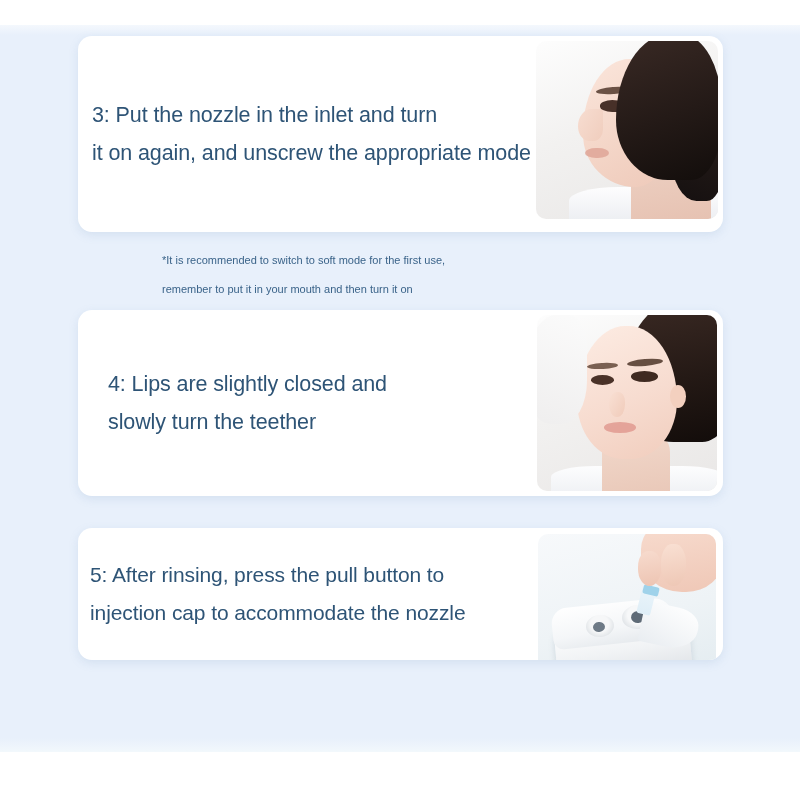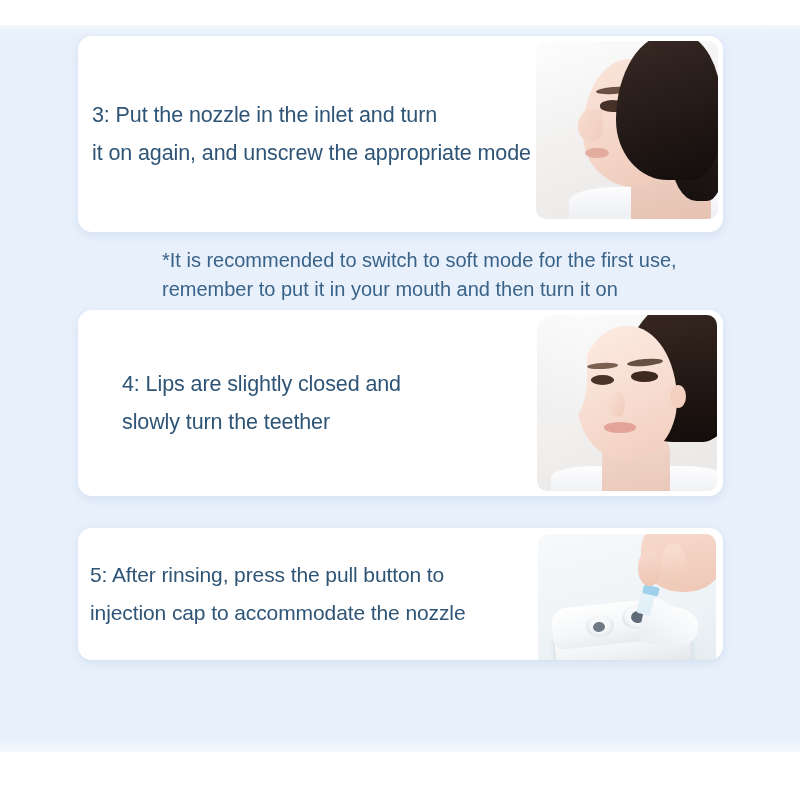--- a/index.html
+++ b/index.html
@@ -66,21 +66,21 @@
     top: 0;
     width: 460px;
     height: 100%;
     display: flex;
     flex-direction: column;
     justify-content: center;
     box-sizing: border-box;
     padding-left: 12px;
   }
   .card.c1 .card-text { padding-left: 14px; }
-  .card.c2 .card-text { padding-left: 44px; }
+  .card.c2 .card-text { padding-left: 30px; }
   .card.c3 .card-text { padding-left: 12px; }
 
   .step-line {
     color: #2e5476;
     font-size: 21.5px;
     line-height: 38px;
     letter-spacing: -0.1px;
     white-space: nowrap;
   }
   .card.c3 .step-line { font-size: 21px; line-height: 38px; }
@@ -307,21 +307,21 @@
 
   
   .note {
     position: absolute;
     left: 162px;
     top: 246px;
     width: 520px;
   }
   .note-line {
     color: #3a6389;
-    font-size: 20px;
+    font-size: 11px;
     line-height: 29px;
     white-space: nowrap;
   }
 </style>
 </head>
 <body>
 
 <div class="page">
   <div class="page-body"></div>
 

